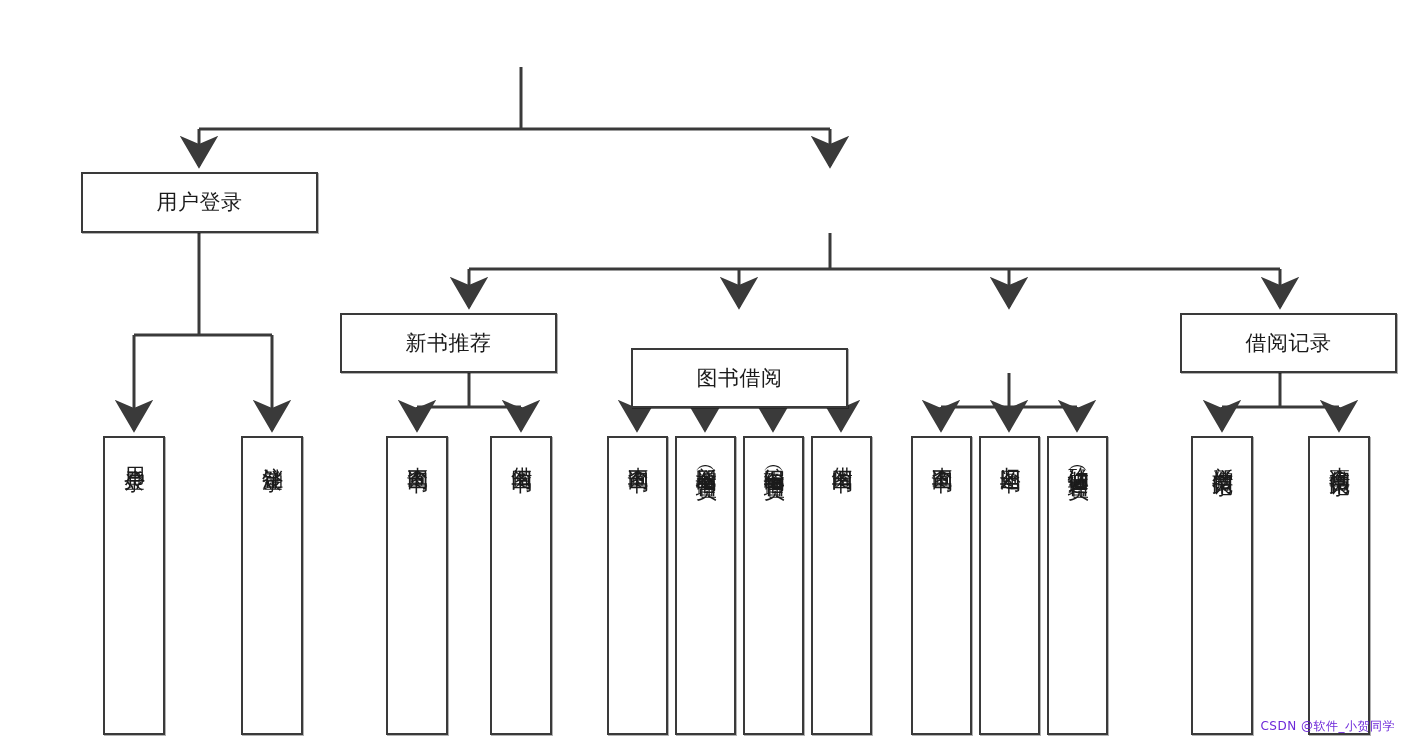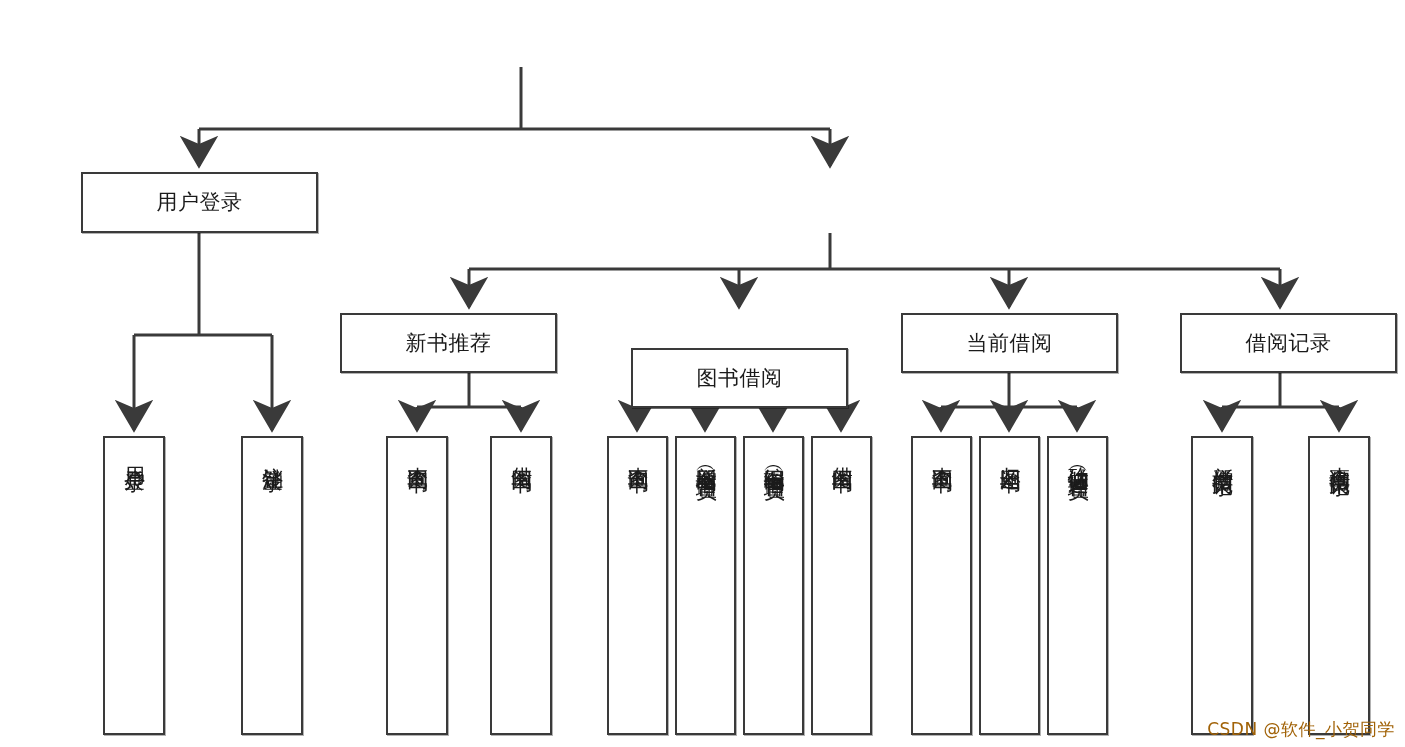--- a/index.html
+++ b/index.html
@@ -58,23 +58,23 @@
     writing-mode: vertical-rl;
     text-orientation: upright;
     font-size: 21px;
     line-height: 1.3;
     letter-spacing: 2px;
     white-space: nowrap;
   }
   .watermark {
     position: absolute;
     right: 10px;
-    bottom: 6px;
-    font-size: 17px;
-    color: #a16207;
+    bottom: 12px;
+    font-size: 12px;
+    color: #6d28d9;
     letter-spacing: 0.5px;
     white-space: nowrap;
   }
 </style>
 </head>
 <body>
 
 <div id="canvas">
 
   <svg class="edges" viewBox="0 0 1405 747" xmlns="http://www.w3.org/2000/svg">
@@ -132,23 +132,20 @@
   <div class="node horiz" style="left:81px; top:172px; width:237px; height:61px;">
     <span class="node-label">用户登录</span>
   </div>
 
   <div class="node horiz" style="left:340px; top:313px; width:217px; height:60px;">
     <span class="node-label">新书推荐</span>
   </div>
   <div class="node horiz" style="left:631px; top:313px; width:217px; height:60px;margin-top:35px;">
     <span class="node-label">图书借阅</span>
   </div>
-  <div class="node horiz" style="left:901px; top:313px; width:217px; height:60px;">
-    <span class="node-label">当前借阅</span>
-  </div>
   <div class="node horiz" style="left:1180px; top:313px; width:217px; height:60px;">
     <span class="node-label">借阅记录</span>
   </div>
 
   <div class="node vert" style="left:103px; top:436px; width:62px; height:299px;">
     <span class="node-label">用户登录</span>
   </div>
   <div class="node vert" style="left:241px; top:436px; width:62px; height:299px;">
     <span class="node-label">注销登录</span>
   </div>

